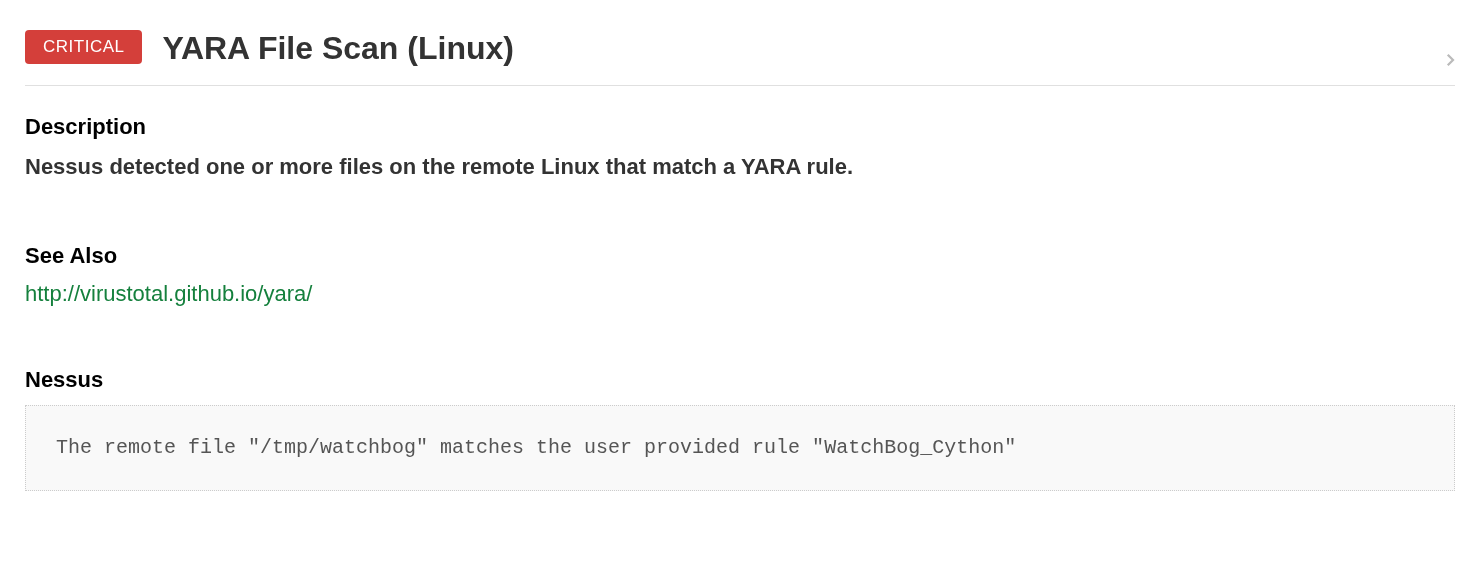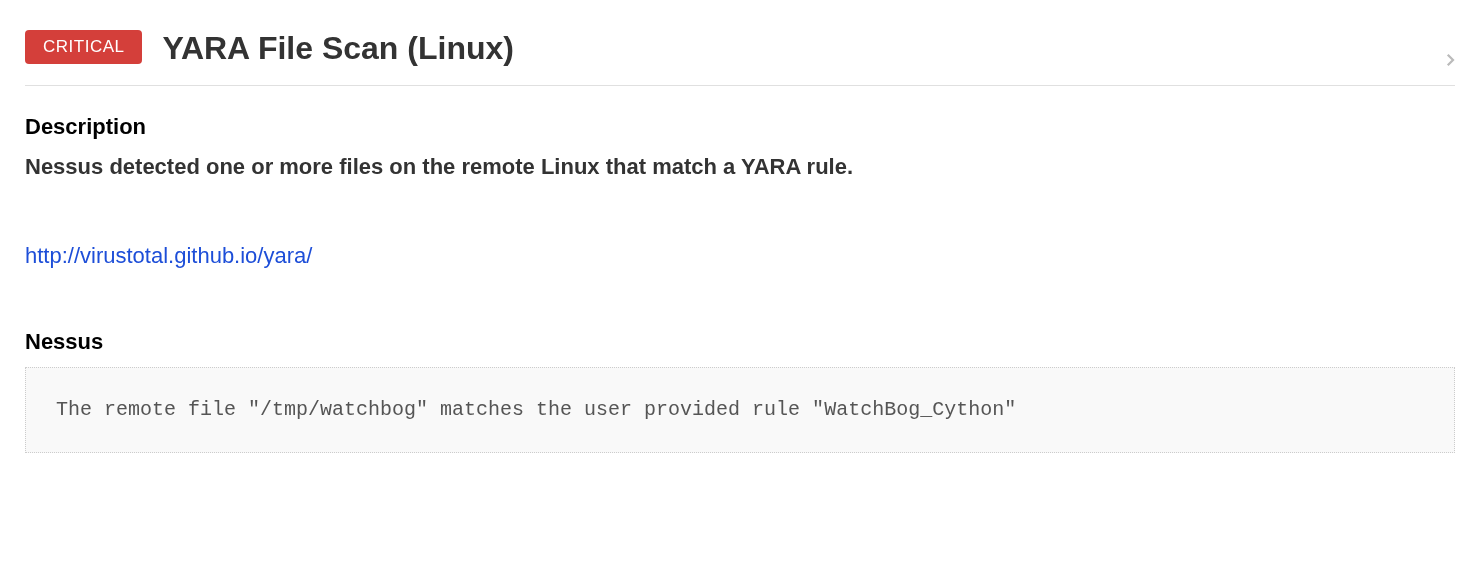--- a/index.html
+++ b/index.html
@@ -57,21 +57,21 @@
     }
     .description-text {
       font-size: 22px;
       font-weight: 700;
       color: #333;
       margin-bottom: 60px;
       line-height: 1.4;
     }
     .see-also-link {
       font-size: 22px;
-      color: #1d4ed8;
+      color: #15803d;
       text-decoration: none;
       display: inline-block;
       margin-bottom: 60px;
     }
     .output-box {
       background: #f9f9f9;
       border: 1px dotted #ccc;
       padding: 28px 30px;
       margin-top: 8px;
       font-family: "Courier New", Courier, monospace;
@@ -93,19 +93,20 @@
     </svg>
   </span>
 </div>
 
 <div>
   <div class="section-heading">Description</div>
   <div class="description-text">Nessus detected one or more files on the remote Linux that match a YARA rule.</div>
 </div>
 
 <div>
+  <div class="section-heading">See Also</div>
   <a class="see-also-link" href="#">http://virustotal.github.io/yara/</a>
 </div>
 
 <div>
   <div class="section-heading">Nessus</div>
   <div class="output-box">The remote file "/tmp/watchbog" matches the user provided rule "WatchBog_Cython"</div>
 </div>
 
 </body></html>

